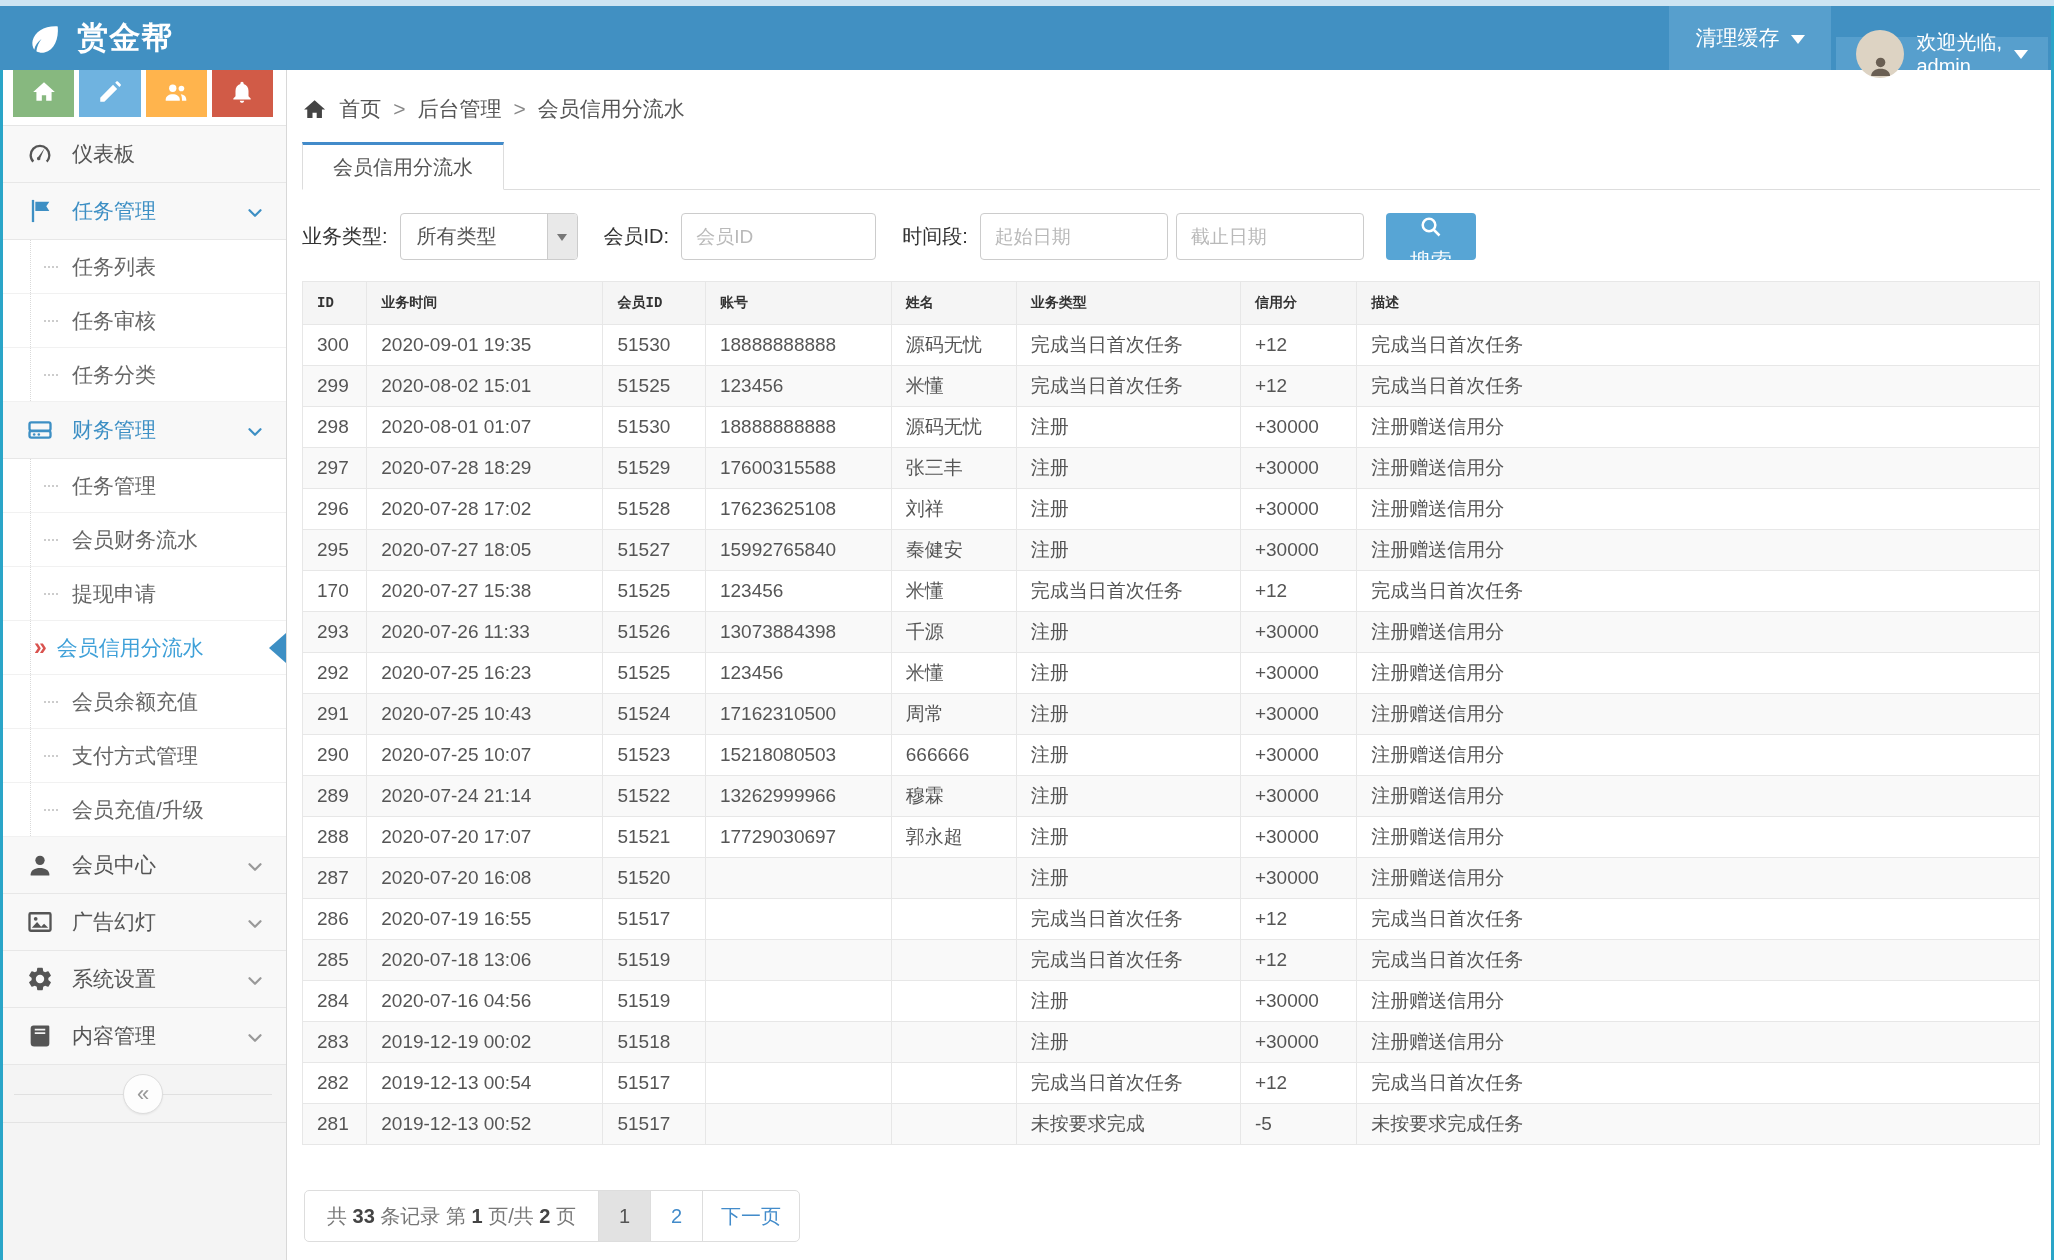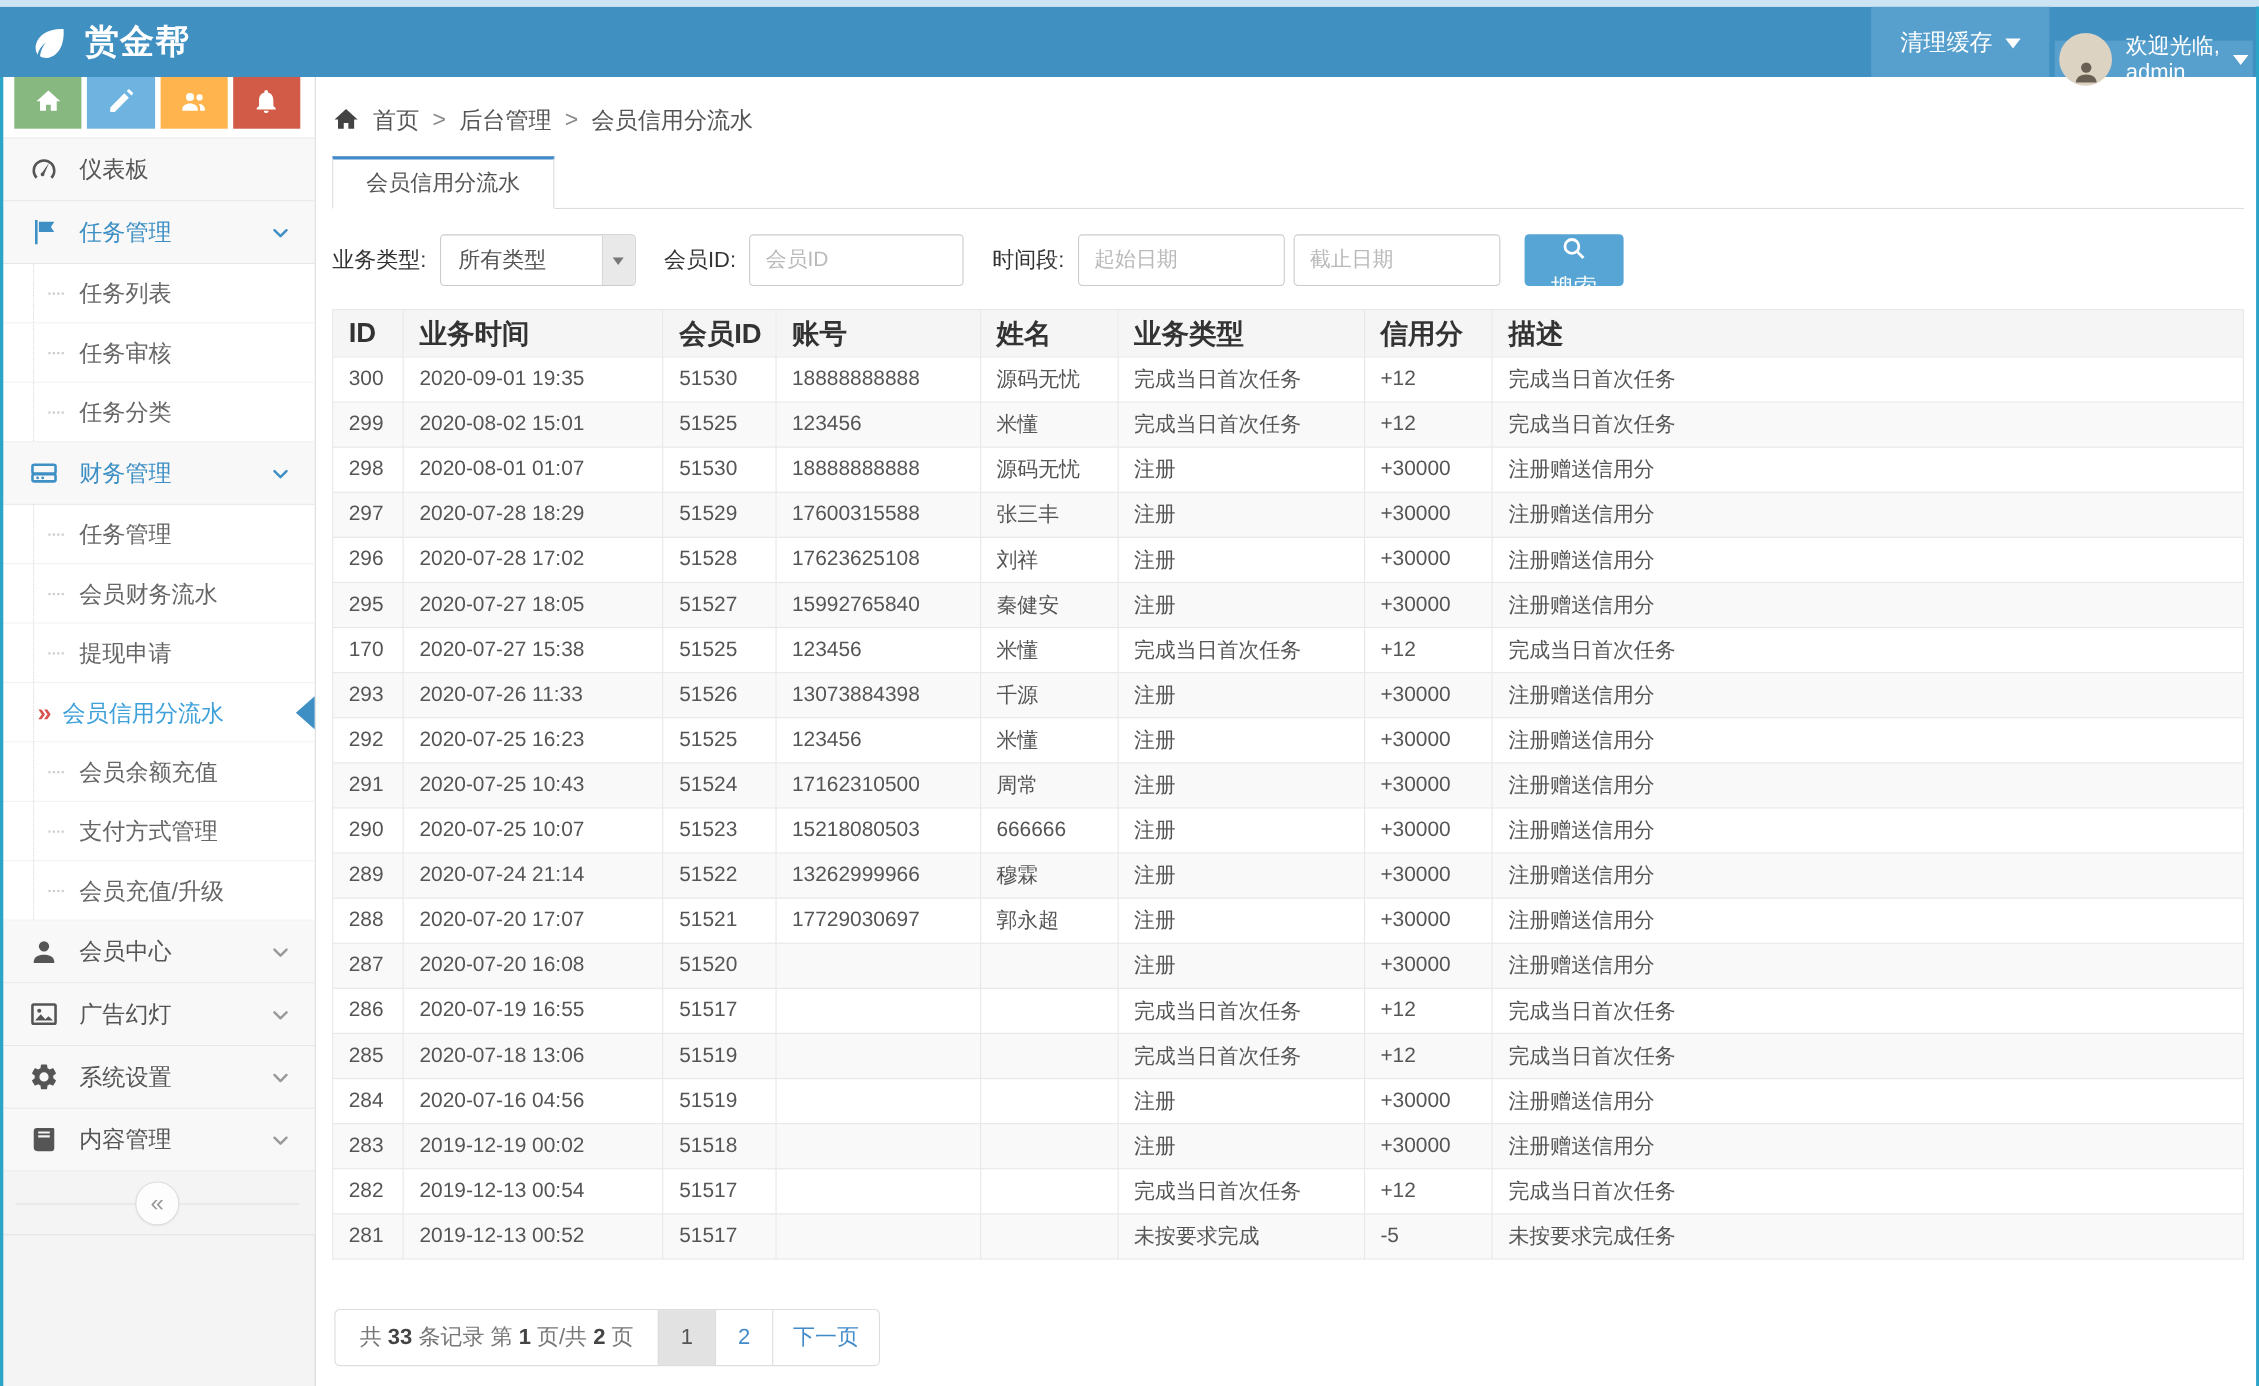--- a/index.html
+++ b/index.html
@@ -16,21 +16,21 @@
 
   
   header { position:absolute; top:6px; left:0; right:0; height:64px; background:#4190c2;
            display:flex; justify-content:space-between; align-items:stretch; z-index:30; }
   .brand { display:flex; align-items:center; gap:14px; padding-left:26px; color:#fff;
            font-size:31px; font-weight:bold; letter-spacing:1px; }
   .brand .ic { width:34px; height:34px; }
   .header-right { display:flex; align-items:stretch; margin-right:6px; }
   .hdr-box { background:#579fcd; display:flex; align-items:center; gap:12px;
              padding:0 26px; color:#fff; font-size:21px; cursor:pointer; }
-  .hdr-box.user { margin-left:5px; padding:0 4px;margin-top:31px; }
+  .hdr-box.user { margin-left:5px; padding:0 20px;margin-top:31px; }
   .caret { width:0; height:0; border:7px solid transparent; border-top:9px solid #fff; margin-top:9px; }
   .avatar { width:48px; height:48px; border-radius:50%; background:#ddd3c3; overflow:hidden;
             display:flex; align-items:flex-end; justify-content:center; }
   .avatar .ic { width:40px; height:40px; color:#6a5f53; }
   .welcome { line-height:1.2; font-size:20px; text-align:left; }
 
   
   aside { position:absolute; left:0; top:58px; bottom:0; width:287px; background:#f4f4f4;
           border-right:1px solid #d8d8d8; z-index:20; }
   .shortcuts { display:flex; gap:5px; padding:9px 13px 8px; background:#fff; border-bottom:1px solid #e5e5e5; }
@@ -83,21 +83,21 @@
   .finput::placeholder { color:#b9b9b9; }
   .w-member { width:195px; margin-right:26px; }
   .w-date1 { width:188px; margin-right:8px; }
   .w-date2 { width:188px; margin-right:22px; }
   .search-btn { height:47px; padding:0 24px; background:#57a5d5; border:none; border-radius:4px;
                 color:#fff; font-size:21px; font-family:inherit; display:flex; align-items:center; gap:9px; cursor:pointer;flex-direction:column; }
   .search-btn .ic { width:21px; height:21px; }
 
   table { margin-top:21px; width:100%; border-collapse:collapse; table-layout:fixed; border:1px solid #ddd; }
   th,td { border:1px solid #e7e7e7; padding:0 14px; text-align:left; white-space:nowrap; overflow:hidden; }
-  th { height:43px; background:#f5f5f5; color:#333; font-weight:bold; font-size:25px; }
+  th { height:43px; background:#f5f5f5; color:#333; font-weight:bold; font-size:14px;font-family:Liberation Mono, monospace; }
   td { height:41px; color:#555; font-size:19px; }
   tbody tr:nth-child(even) { background:#f9f9f9; }
 
   .pager { display:inline-flex; margin-top:45px; margin-left:2px; border:1px solid #ddd;
            border-radius:5px; overflow:hidden; font-size:20px; color:#777; background:#fff; }
   .pager .summary { padding:0 22px; line-height:50px; }
   .pager .summary b { color:#444; }
   .pbtn { min-width:52px; padding:0 18px; text-align:center; line-height:50px;
           border-left:1px solid #ddd; color:#428bca; cursor:pointer; }
   .pbtn.current { background:#e2e2e2; color:#555; }

